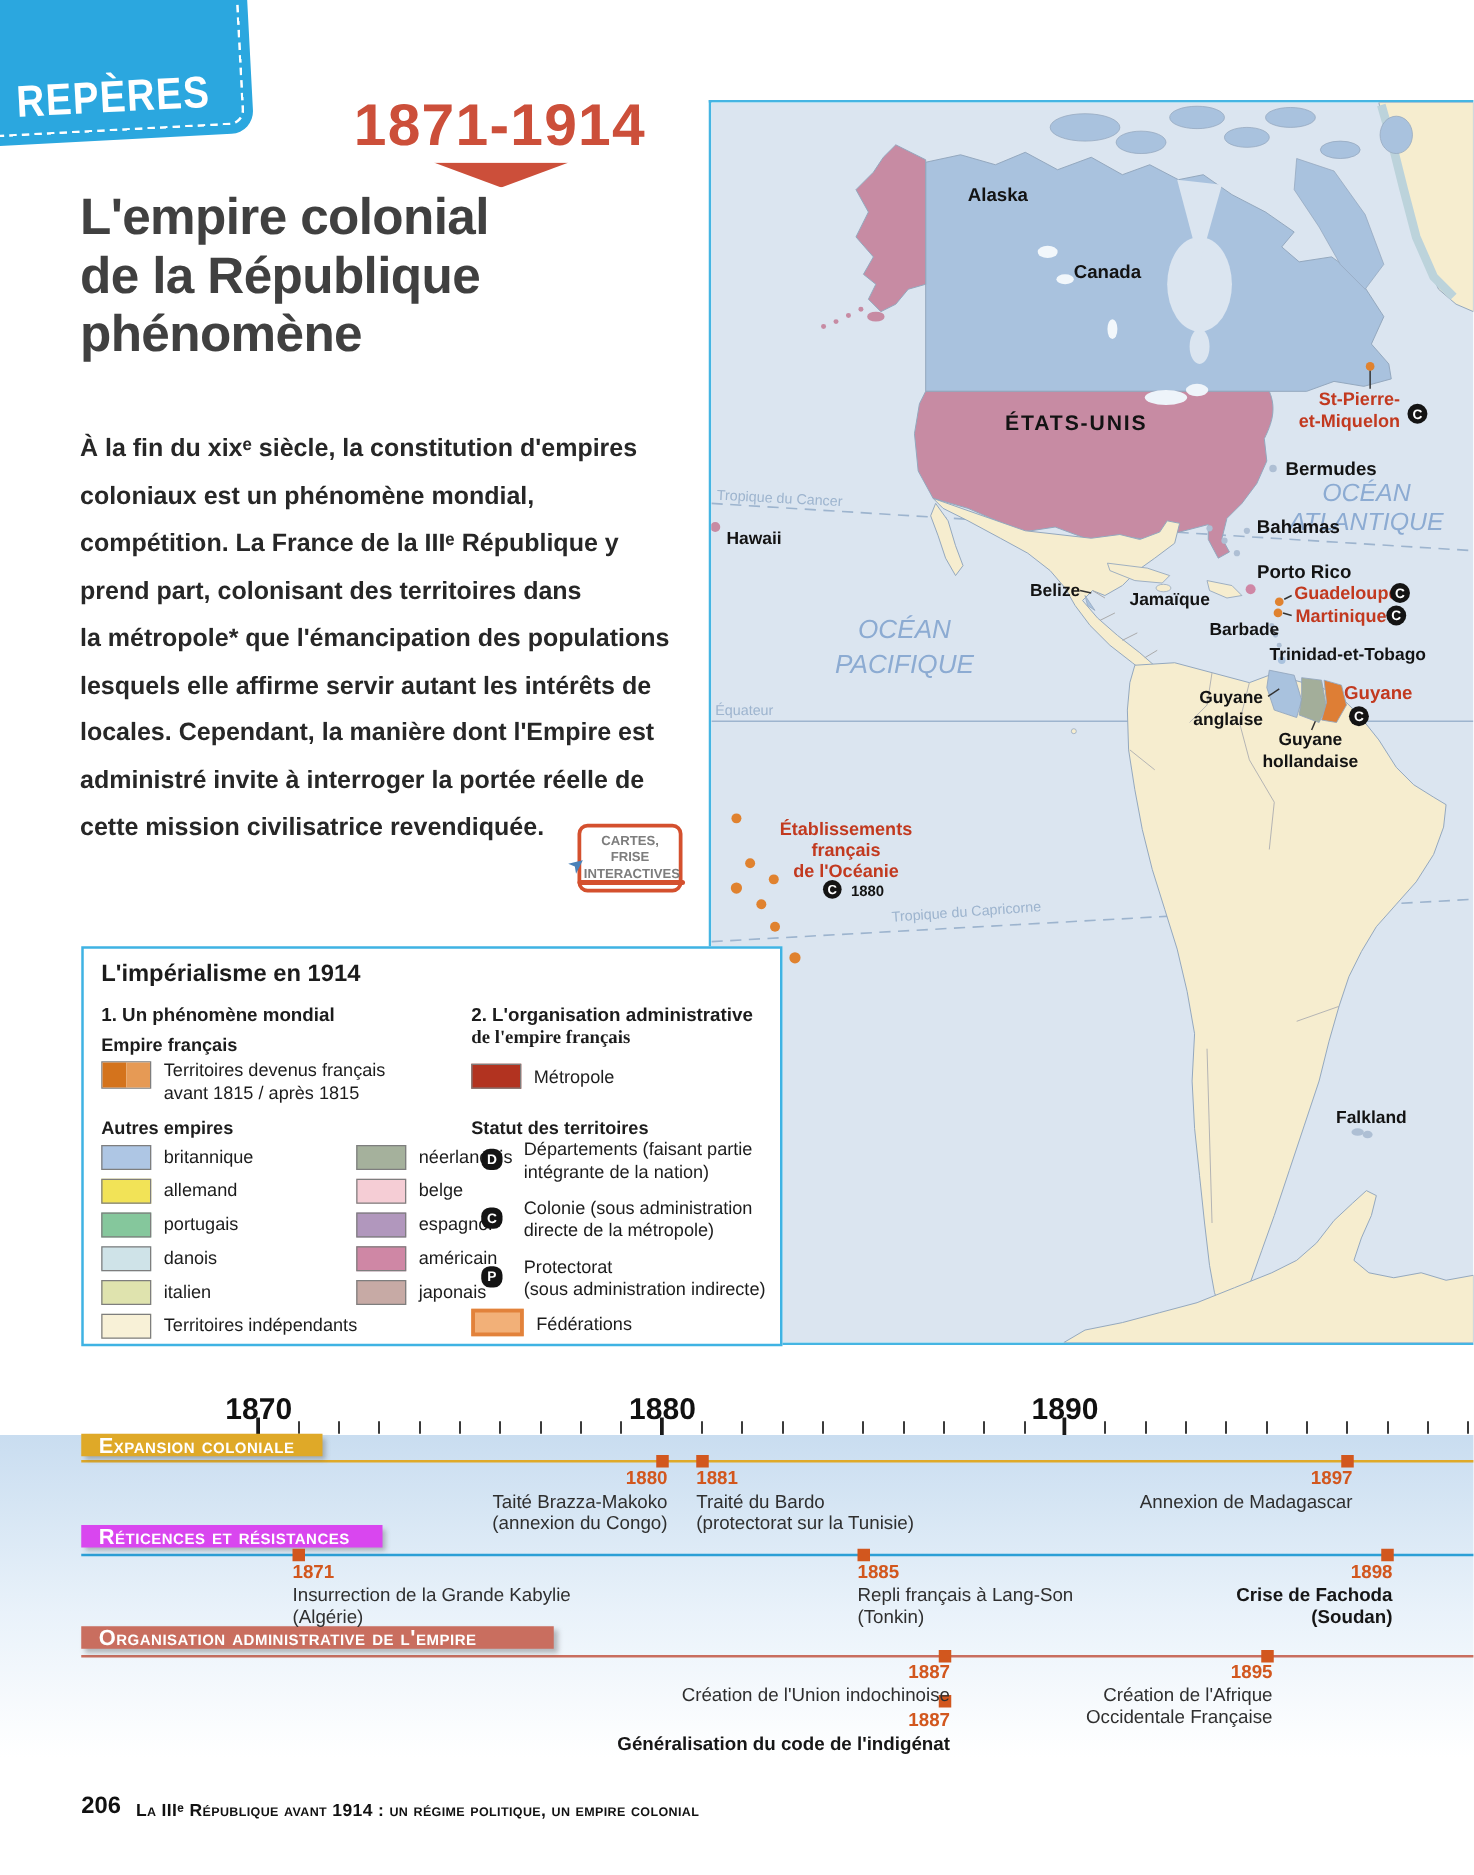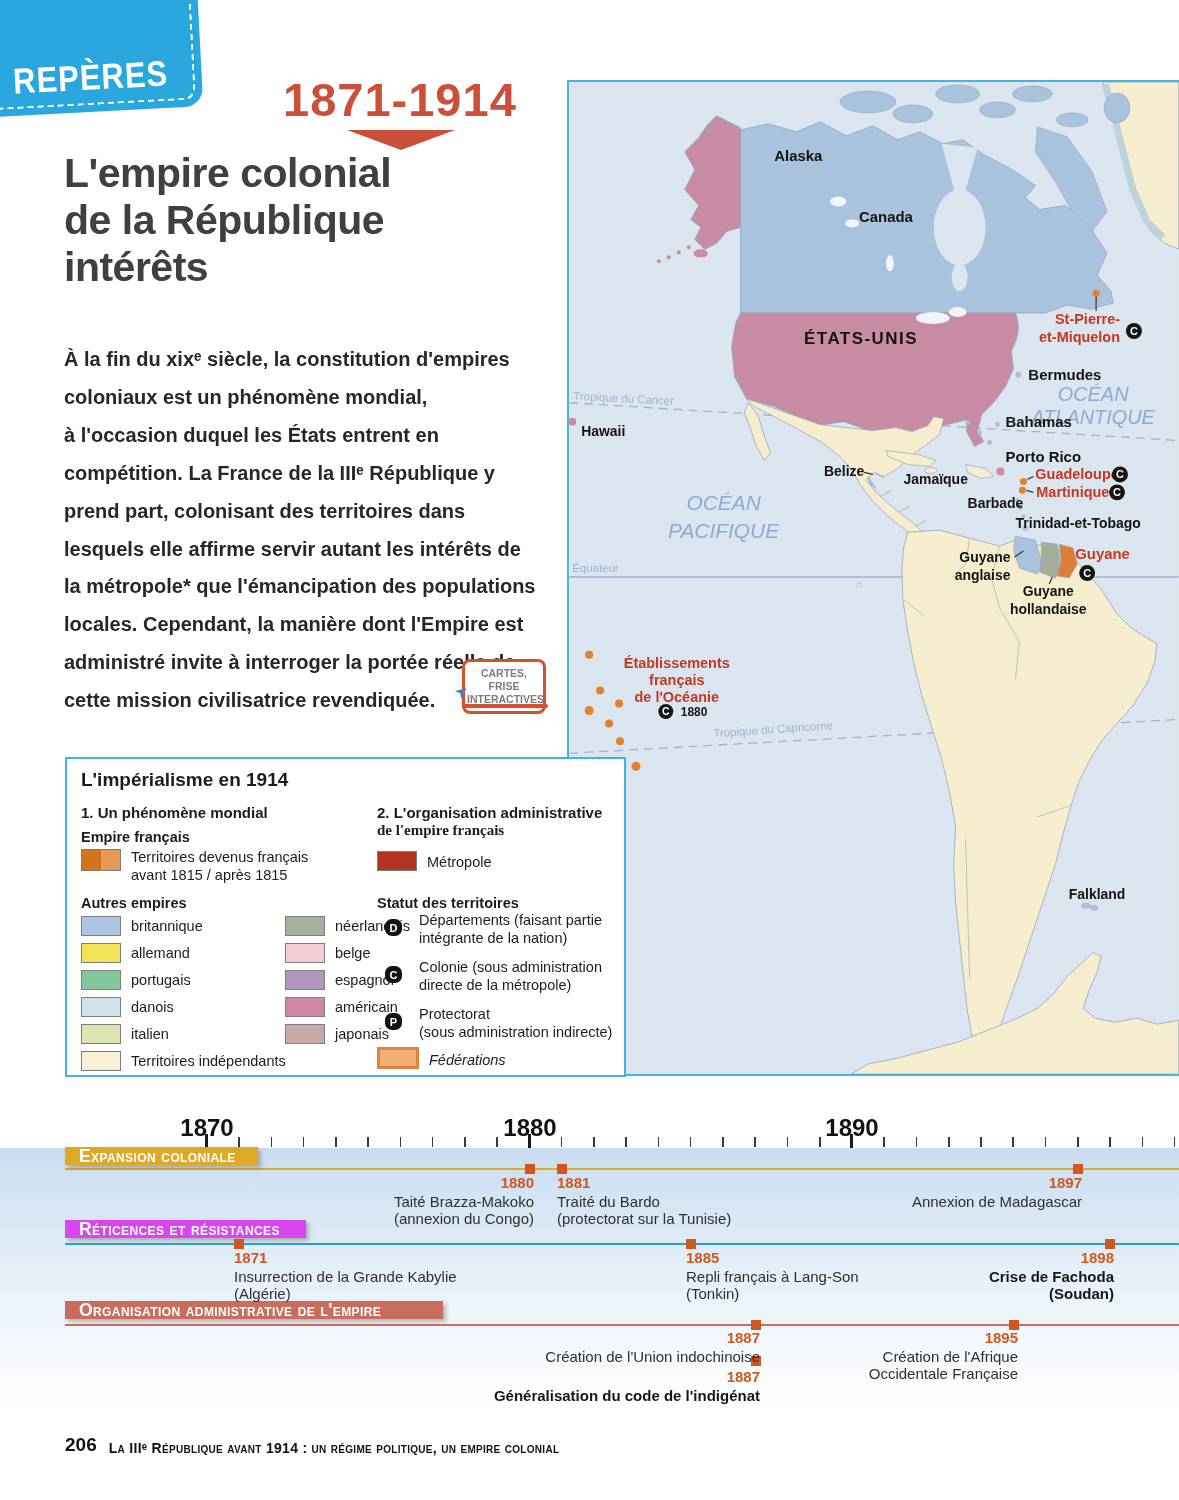--- a/index.html
+++ b/index.html
@@ -85,31 +85,30 @@
 
   <div class="banner">
     <span class="banner-label">REPÈRES</span>
   </div>
 
   <div class="period">1871-1914</div>
   <div class="period-arrow"></div>
   <div class="title">
     <div>L'empire colonial</div>
     <div>de la République</div>
-    <div>intérêts</div>
+    <div>phénomène</div>
   </div>
 
   <div class="intro">
     <div>À la fin du xixᵉ siècle, la constitution d'empires</div>
     <div>coloniaux est un phénomène mondial,</div>
-    <div>à l'occasion duquel les États entrent en</div>
     <div>compétition. La France de la IIIᵉ République y</div>
     <div>prend part, colonisant des territoires dans</div>
+    <div>la métropole* que l'émancipation des populations</div>
     <div>lesquels elle affirme servir autant les intérêts de</div>
-    <div>la métropole* que l'émancipation des populations</div>
     <div>locales. Cependant, la manière dont l'Empire est</div>
     <div>administré invite à interroger la portée réelle de</div>
     <div>cette mission civilisatrice revendiquée.</div>
   </div>
 
   <div class="ibadge">
     <div>CARTES, FRISE</div>
     <div>INTERACTIVES</div>
   </div>
   <div class="ibadge-bar"></div>
@@ -313,21 +312,21 @@
       </div>
     <div class="lg-txt" style="left:352px;top:199px;">Colonie (sous administration</div>
     <div class="lg-txt" style="left:352px;top:217px;">directe de la métropole)</div>
     <div class="statico" style="left:318px;top:254px;">
         <span>P</span>
       </div>
     <div class="lg-txt" style="left:352px;top:246px;">Protectorat</div>
     <div class="lg-txt" style="left:352px;top:264px;">(sous administration indirecte)</div>
 
     <div class="sw sw-fed" style="left:310px;top:288px;"></div>
-    <div class="lg-txt" style="left:362px;top:292px;font-style:italic;">Fédérations</div>
+    <div class="lg-txt" style="left:362px;top:292px;">Fédérations</div>
   </div>
 
   <div class="tl-bg"></div>
 
   <div class="tl-decade" style="left:167px;">1870</div>
   <div class="tl-decade" style="left:490px;">1880</div>
   <div class="tl-decade" style="left:812px;">1890</div>
   <div class="tl-minor"></div>
   <div class="tl-major" style="left:205px;"></div>
   <div class="tl-major" style="left:528px;"></div>

